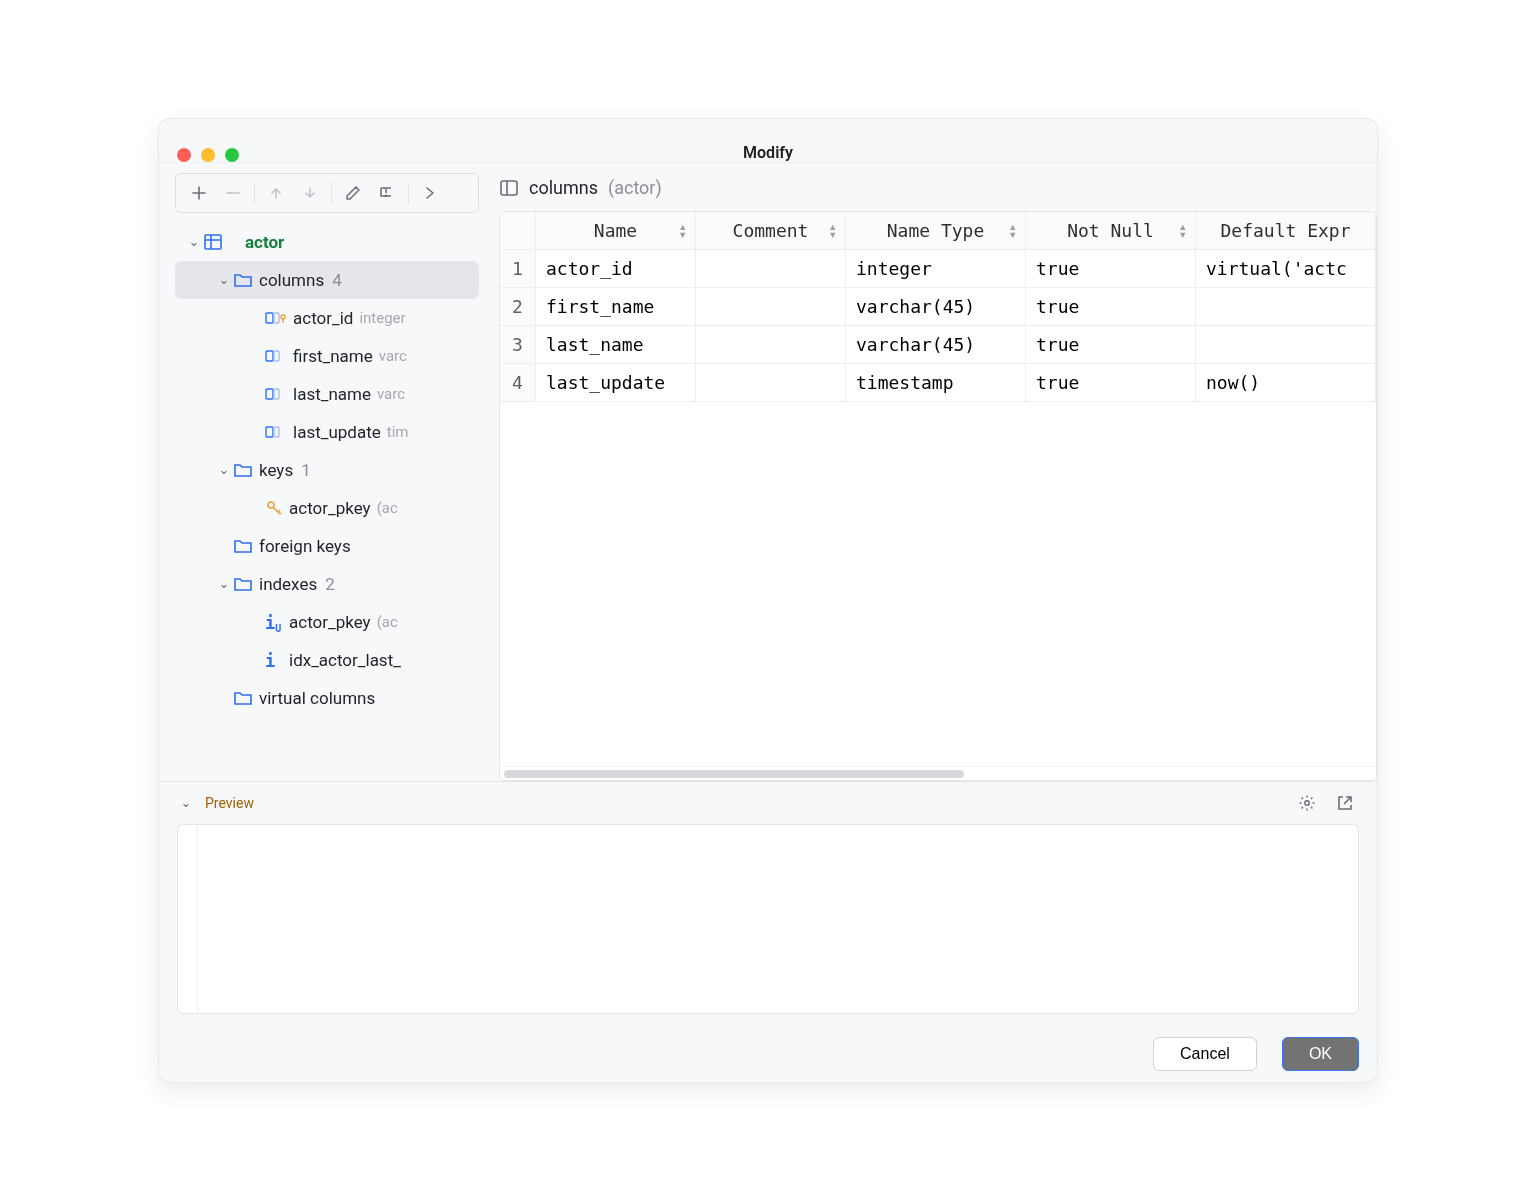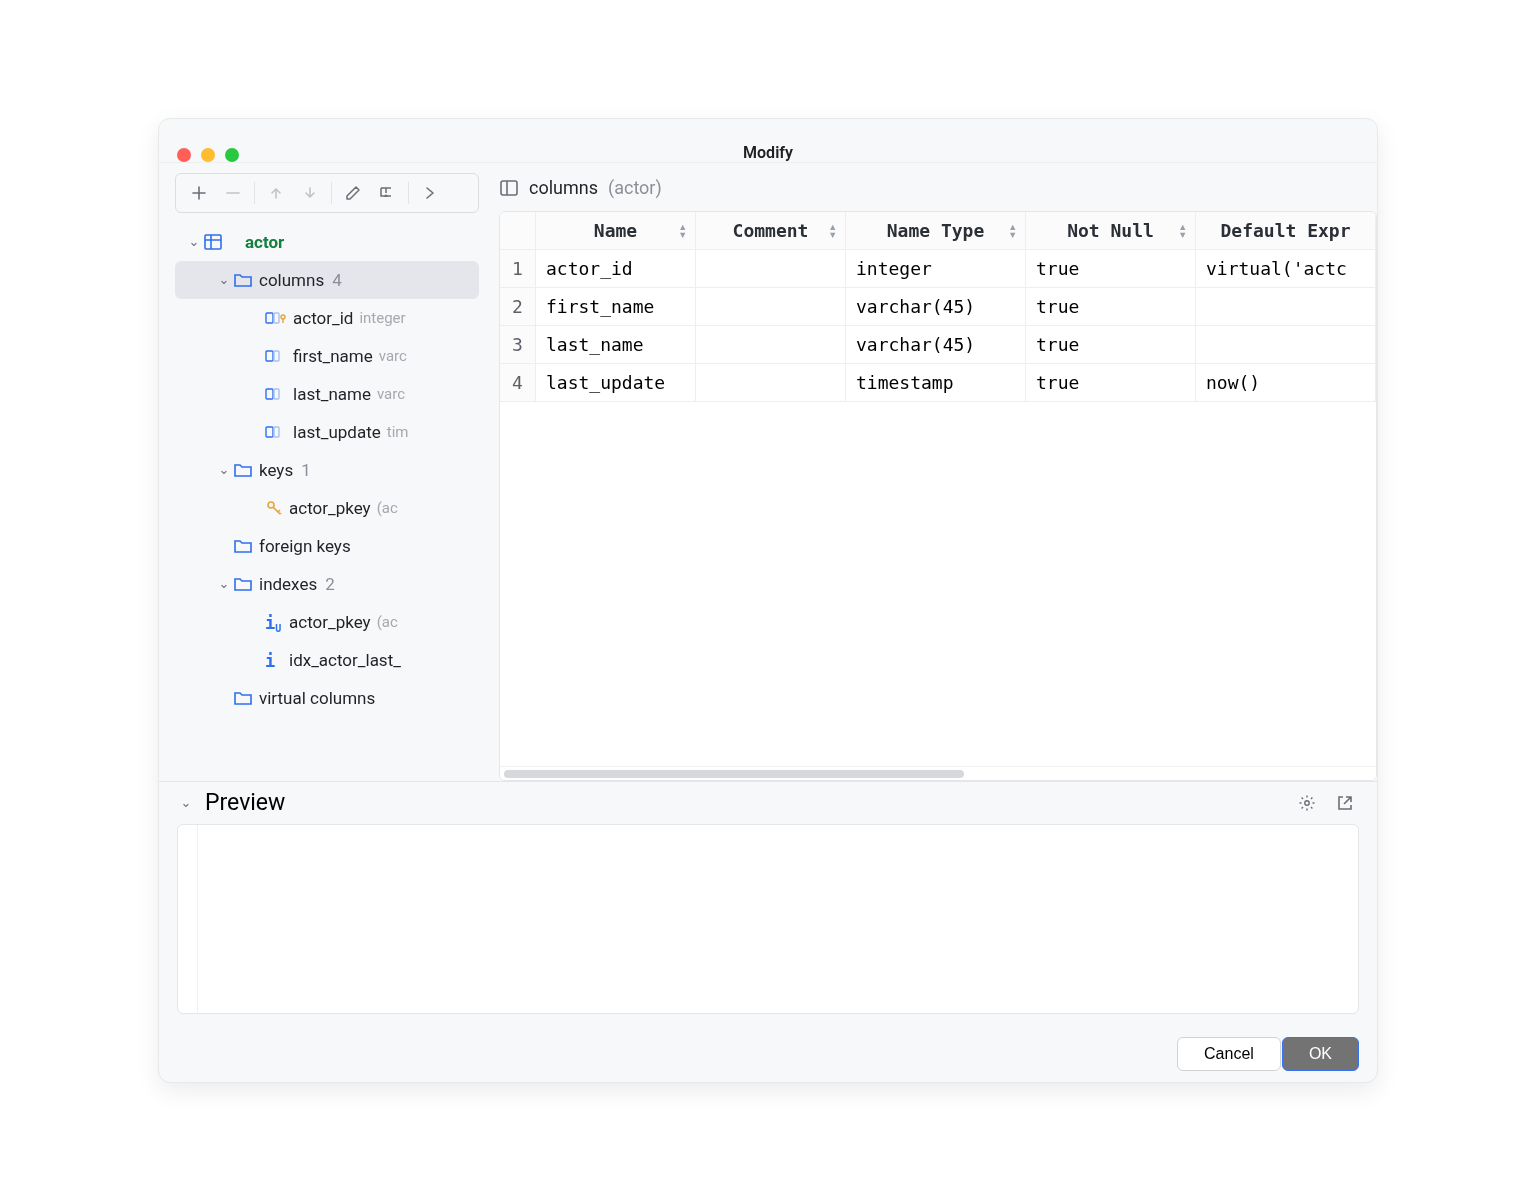--- a/index.html
+++ b/index.html
@@ -55,35 +55,35 @@
   .tree .bold { font-weight:700; color:#15803d;margin-left:16px;}
   .tree .count { color:#8c8f97; margin-left:8px; font-weight:400;}
   .tree .hint { color:#a5a8af; margin-left:6px; font-size:15px;}
   .ind1{padding-left:10px;} .ind2{padding-left:40px;} .ind3{padding-left:72px;}
   .right-pane { flex:1; display:flex; flex-direction:column; padding:0 0 0 20px; min-width:0;}
   .breadcrumb{ display:flex; align-items:center; gap:10px; font-size:18px; color:#1f2328; height:30px; margin-bottom:8px;}
   .breadcrumb .muted{ color:#8c8f97;}
   .grid-wrap { flex:1; background:#fff; border:1px solid #e5e6ea; border-radius:6px; overflow:hidden; min-height:0; display:flex; flex-direction:column;}
   .grid { width:100%; border-collapse:separate; border-spacing:0; font-family: ui-monospace, SFMono-Regular, Menlo, monospace; font-size:18px;}
   .grid th, .grid td { border-right:1px solid #eceef1; border-bottom:1px solid #eceef1; height:38px; padding:0 10px; text-align:left; white-space:nowrap;}
-  .grid thead th { background:#fbfbfc; font-weight:700; color:#2b2f36; text-align:center; position:relative;}
+  .grid thead th { background:#fbfbfc; font-weight:400; color:#2b2f36; text-align:center; position:relative;}
   .grid thead th .sort{position:absolute; right:8px; top:50%; transform:translateY(-50%); color:#9aa0a8; font-size:14px; line-height:8px;}
   .grid .gutter{ width:36px; text-align:center; color:#5d6068; background:#fbfbfc; font-weight:400;}
   .grid-area{ overflow:auto; }
   .grid-filler{ flex:1; background:#fff; }
   .hscroll{ height:14px; background:#fff; position:relative; border-top:1px solid #f0f1f3;}
   .hscroll .thumb{ position:absolute; left:4px; top:3px; height:8px; width:460px; background:#d6d8dc; border-radius:4px;}
   .preview-sec { border-top:1px solid #e5e6ea; margin-top:0px; }
   .preview-header{ display:flex; align-items:center; height:42px; padding:0 18px; gap:10px;}
-  .preview-header .label{ font-size:23px; color:#000000;}
+  .preview-header .label{ font-size:14px; color:#a16207;}
   .preview-header .spacer{flex:1;}
   .preview-header .ibtn{ width:28px;height:28px;display:flex;align-items:center;justify-content:center; color:#6b6e76;}
   .preview-box{ margin:0 18px 12px 18px; height:190px; background:#fff; border:1px solid #e5e6ea; border-radius:6px; position:relative;}
   .preview-box .vstripe{ position:absolute; left:0; top:0; bottom:0; width:20px; border-right:1px solid #f0f1f3;}
-  .footer{ height:56px; display:flex; align-items:center; justify-content:flex-end; gap:1px; padding:0 18px;}
+  .footer{ height:56px; display:flex; align-items:center; justify-content:flex-end; gap:25px; padding:0 18px;}
   .btn{ height:34px; padding:0 26px; font-size:16px; border-radius:6px; border:1px solid #d0d2d6; background:#fff; cursor:pointer;}
   .btn.primary{ background:#737373; color:#fff; border-color:#3573f0; font-weight:500;}
   svg{display:block;}
 </style>
 </head>
 <body>
 
 <div class="window">
   <div class="titlebar">
     <div class="traffic">

